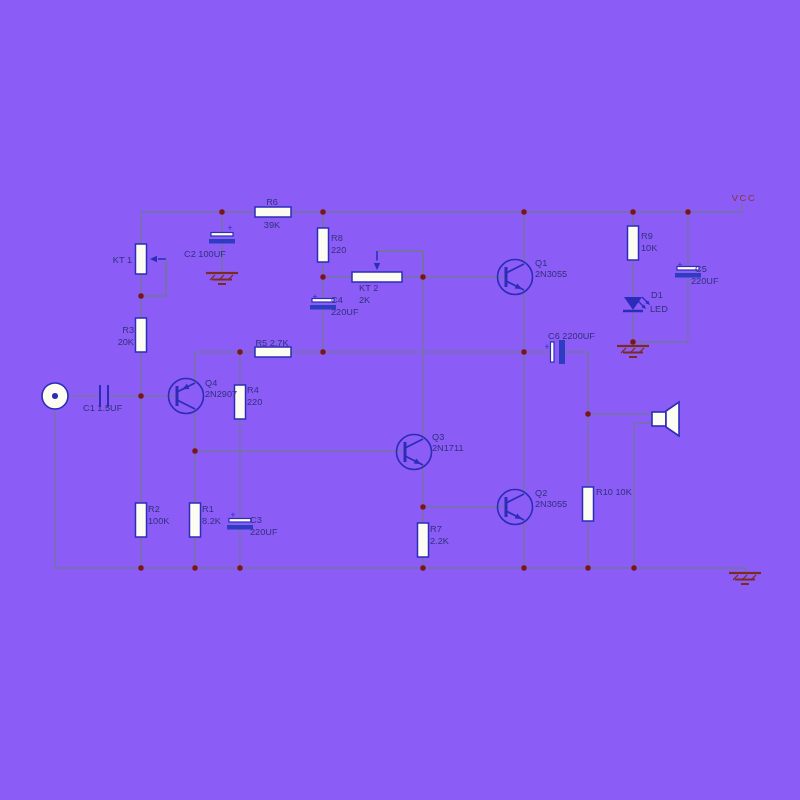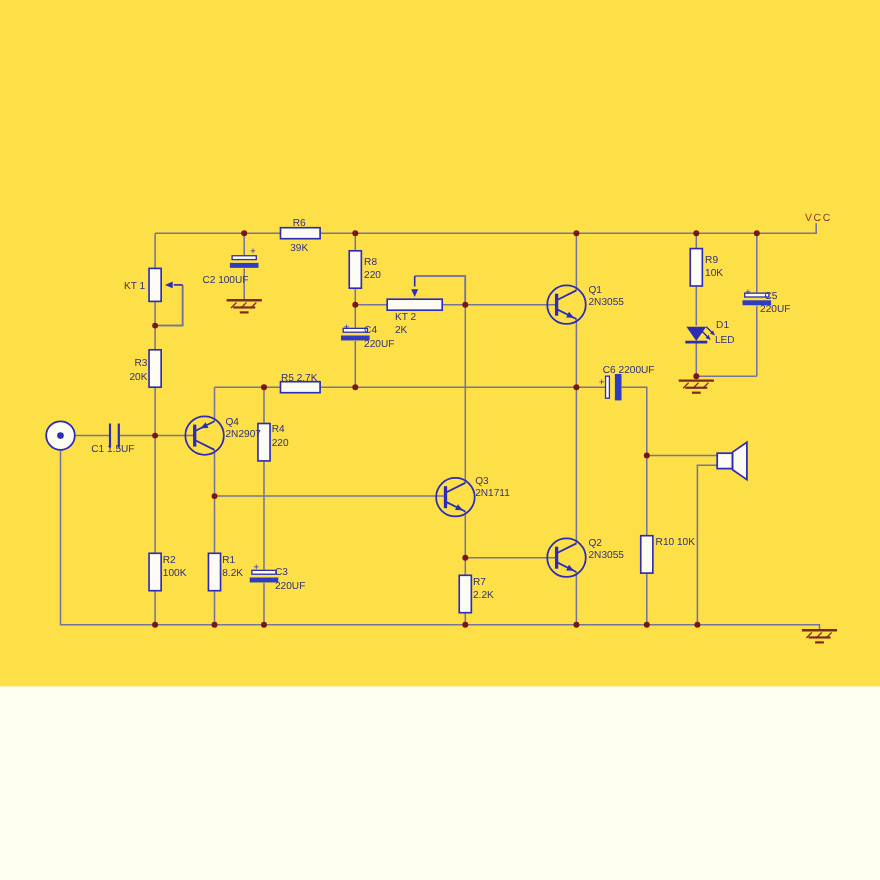--- a/index.html
+++ b/index.html
@@ -1,17 +1,17 @@
 <!DOCTYPE html>
 <html><head>
 <meta charset="utf-8">
 <style>
   html,body{margin:0;padding:0;}
   body{width:800px;height:800px;background:#fffff1;overflow:hidden;}
-  #stage{position:relative;width:800px;height:624px;background:#fde047;}
+  #stage{position:relative;width:800px;height:800px;background:#8b5cf6;}
   svg{position:absolute;left:0;top:0;}
   svg text{font-family:"Liberation Sans","DejaVu Sans",sans-serif;}
 </style>
 </head>
 <body>
 
 <div id="stage">
   <svg id="schematic" width="800" height="800" viewBox="0 0 800 800">
       <polyline points="141,212 742,212 742,203" fill="none" stroke="#74749e" stroke-width="1.4"></polyline>
       <polyline points="141,212 141,244" fill="none" stroke="#74749e" stroke-width="1.4"></polyline>

